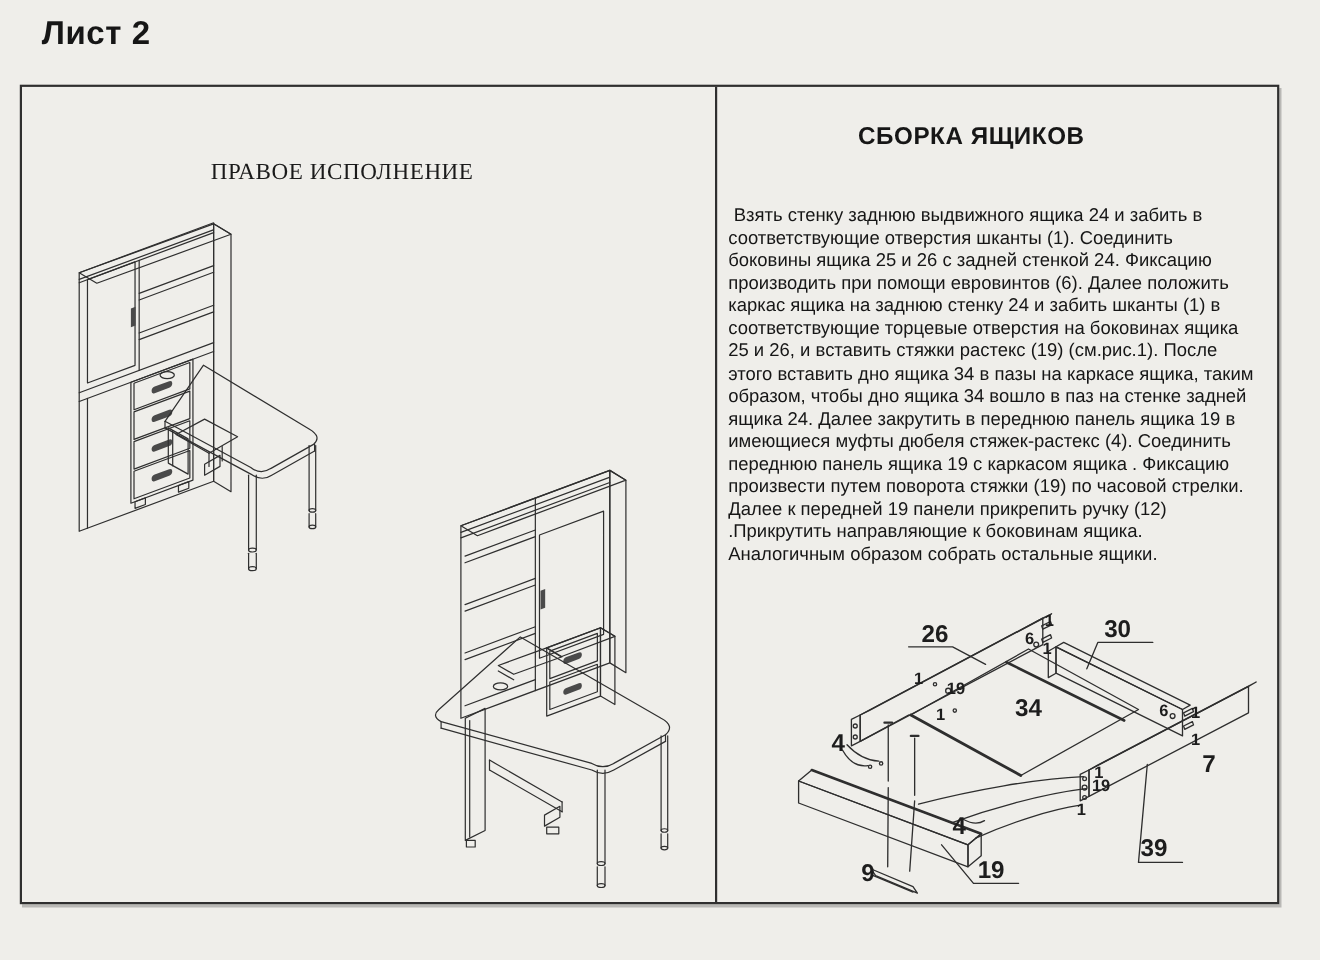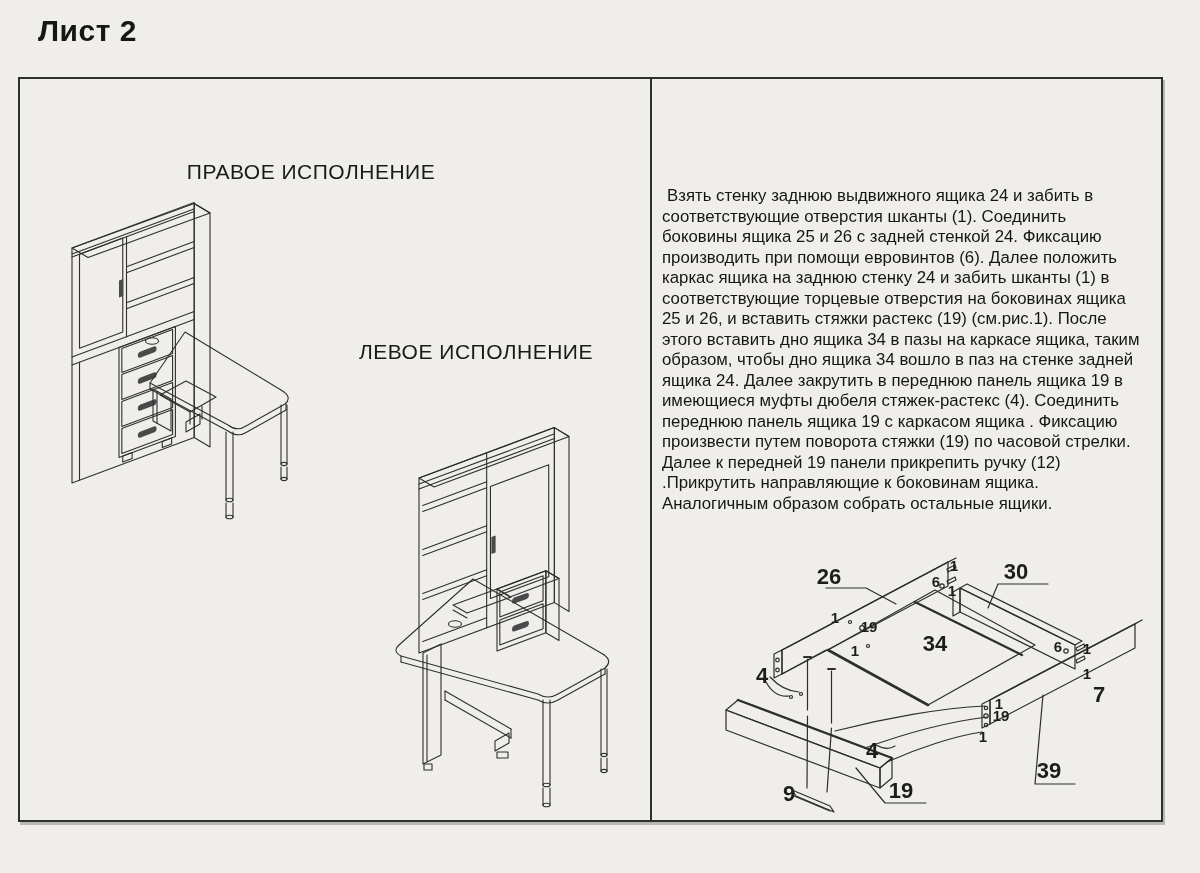--- a/index.html
+++ b/index.html
@@ -27,21 +27,21 @@
     box-shadow:2px 3px 0 rgba(60,60,60,.3);
   }
   .divider{
     position:absolute;left:630px;top:0;width:2px;height:100%;background:#2f2f2f;
   }
   .intro-text{
     position:absolute;left:38px;top:88px;width:566px;
     font-size:19px;line-height:27px;color:#161616;
   }
   .version-heading{position:absolute;font-size:21px;letter-spacing:0.5px;color:#1a1a1a;text-align:center;}
-  .heading-right-version{left:128px;top:160px;width:366px;}
+  .heading-right-version{left:128px;top:144px;width:366px;font-family:Liberation Serif, serif;}
   .heading-left-version{left:333px;top:340px;width:286px;}
   .assembly-heading{
     position:absolute;left:700px;top:111px;width:366px;text-align:center;
     font-size:22px;font-weight:bold;letter-spacing:0.5px;color:#161616;
   }
   .instructions{
     position:absolute;left:662px;top:186px;width:481px;
     font-size:16.8px;line-height:20.5px;color:#161616;text-indent:5px;
   }
   svg{position:absolute;overflow:visible;}
@@ -60,22 +60,22 @@
 <div class="page">
 
   <div class="sheet-title">Лист 2</div>
 
 
   <div class="main-frame">
     <div class="divider"></div>
   </div>
 
   <div class="version-heading heading-right-version">ПРАВОЕ ИСПОЛНЕНИЕ</div>
-  <div class="version-heading heading-left-version">ЛЕВОЕ ИСПОЛНЕНИЕ</div>
-
+
+  <div class="assembly-heading">СБОРКА ЯЩИКОВ</div>
   <div class="instructions">Взять стенку заднюю выдвижного ящика 24 и забить в соответствующие отверстия шканты (1). Соединить боковины ящика 25 и 26 с задней стенкой 24. Фиксацию производить при помощи евровинтов (6). Далее положить каркас ящика на заднюю стенку 24  и забить шканты (1) в соответствующие торцевые отверстия на боковинах ящика 25 и 26, и вставить стяжки растекс (19) (см.рис.1). После этого вставить дно ящика 34  в пазы на каркасе ящика, таким образом, чтобы дно ящика 34 вошло в паз на стенке задней ящика 24. Далее закрутить в переднюю панель ящика 19 в имеющиеся муфты дюбеля стяжек-растекс (4). Соединить переднюю панель ящика 19 с каркасом ящика . Фиксацию произвести путем поворота стяжки (19) по часовой стрелки.  Далее к передней 19 панели прикрепить ручку (12)  .Прикрутить направляющие к боковинам ящика. Аналогичным образом собрать остальные ящики.</div>
 
   <svg style="left:40px;top:183px" width="320" height="340" viewBox="0 0 320 340" fill="none" stroke="#2f2f2f" stroke-width="1.1" stroke-linejoin="round" stroke-linecap="round">
 
     <g transform="matrix(0.94,-0.35,0,-1,32,300)">
       <rect x="0" y="0" width="130" height="235"></rect>
       <line x1="8" y1="0" x2="8" y2="118"></line>
 
       <rect x="50" y="8" width="60" height="110"></rect>
       <rect x="53" y="11" width="54" height="25"></rect>
@@ -262,21 +262,21 @@
       <path d="M246,263 L205,263 L176,228"></path>
       <path d="M395,244 L355,244 L363,155"></path>
       <path d="M305,166 C262,168 205,178 155,191"></path>
       <path d="M307,177 C266,182 218,196 185,208"></path>
       <path d="M302,192 C275,196 238,208 207,222"></path>
       <path d="M86,142 Q95,158 109,156"></path>
       <path d="M90,137 Q103,151 119,152"></path>
       <path d="M196,205 Q207,211 215,206"></path>
     </svg>
     <div style="position:absolute;inset:0;">
-        <span class="callout lg" style="left: 149px; top: 37px;">26</span>
+        <span class="callout lg" style="left: 170px; top: 37px;">26</span>
         <span class="callout lg" style="left: 336px; top: 32px;">30</span>
         <span class="callout lg" style="left: 255px; top: 104px; text-align: center;">34</span>
         <span class="callout lg" style="left: 82px; top: 136px;">4</span>
         <span class="callout lg" style="left: 419px; top: 155px;">7</span>
         <span class="callout lg" style="left: 192px; top: 211px;">4</span>
         <span class="callout lg" style="left: 221px; top: 251px;">19</span>
         <span class="callout lg" style="left: 369px; top: 231px;">39</span>
         <span class="callout lg" style="left: 109px; top: 254px;">9</span>
         <span class="callout sm" style="left: 274px; top: 25px;">1</span>
         <span class="callout sm" style="left: 256px; top: 41px;">6</span>

